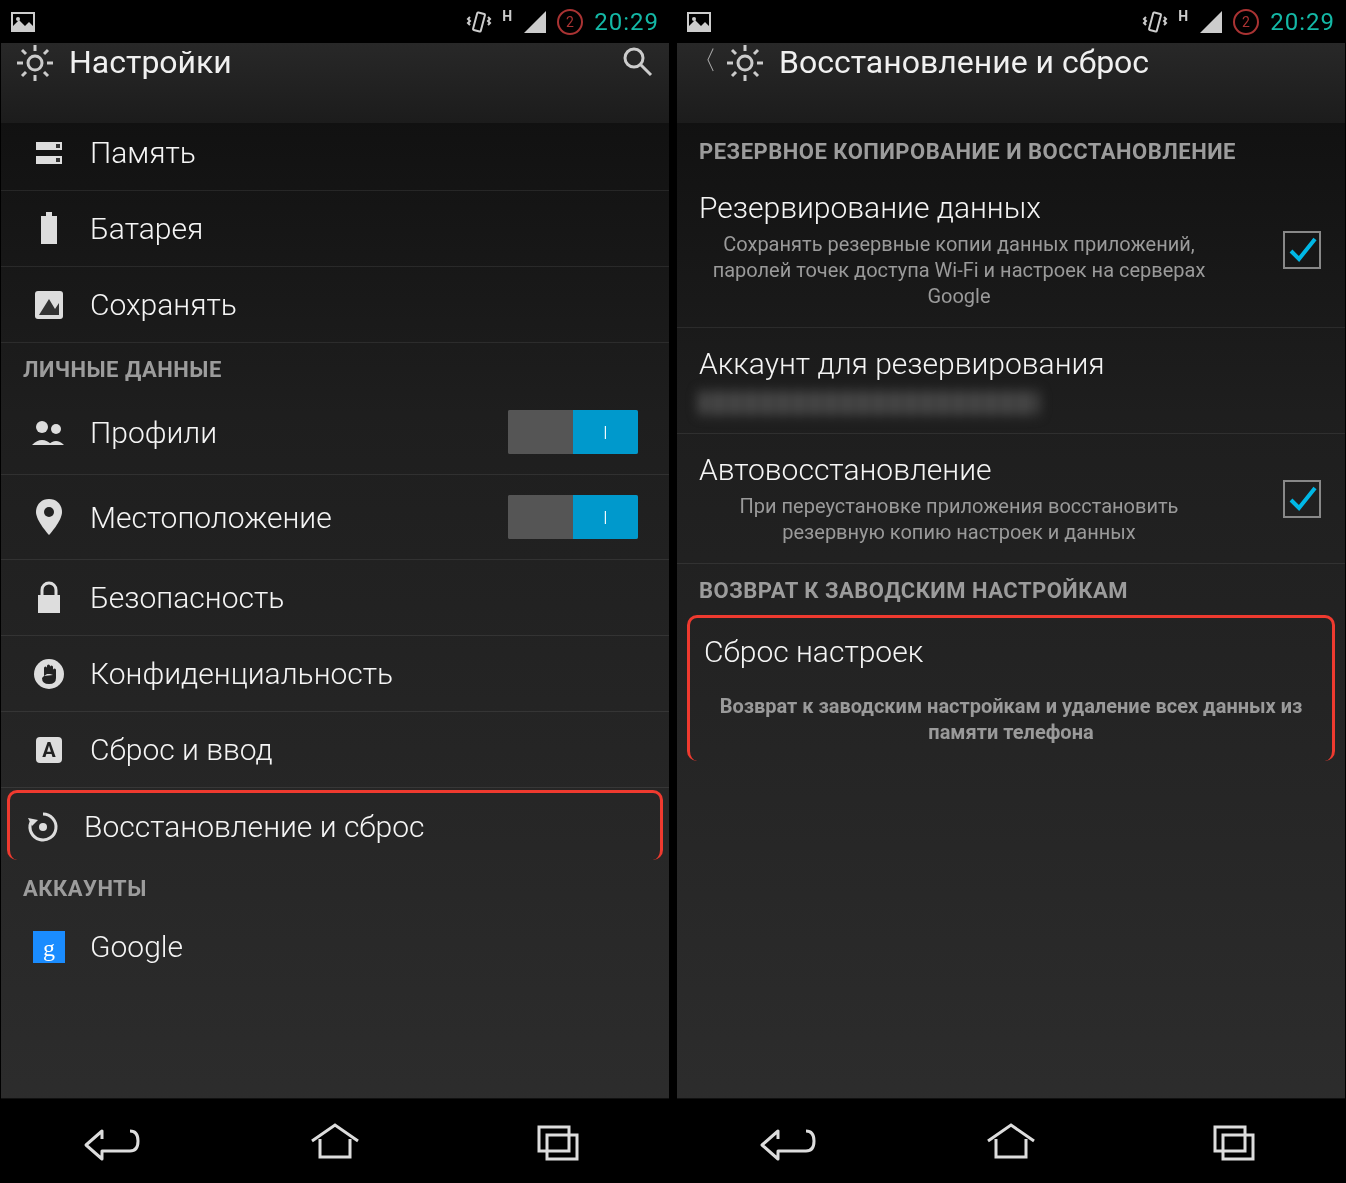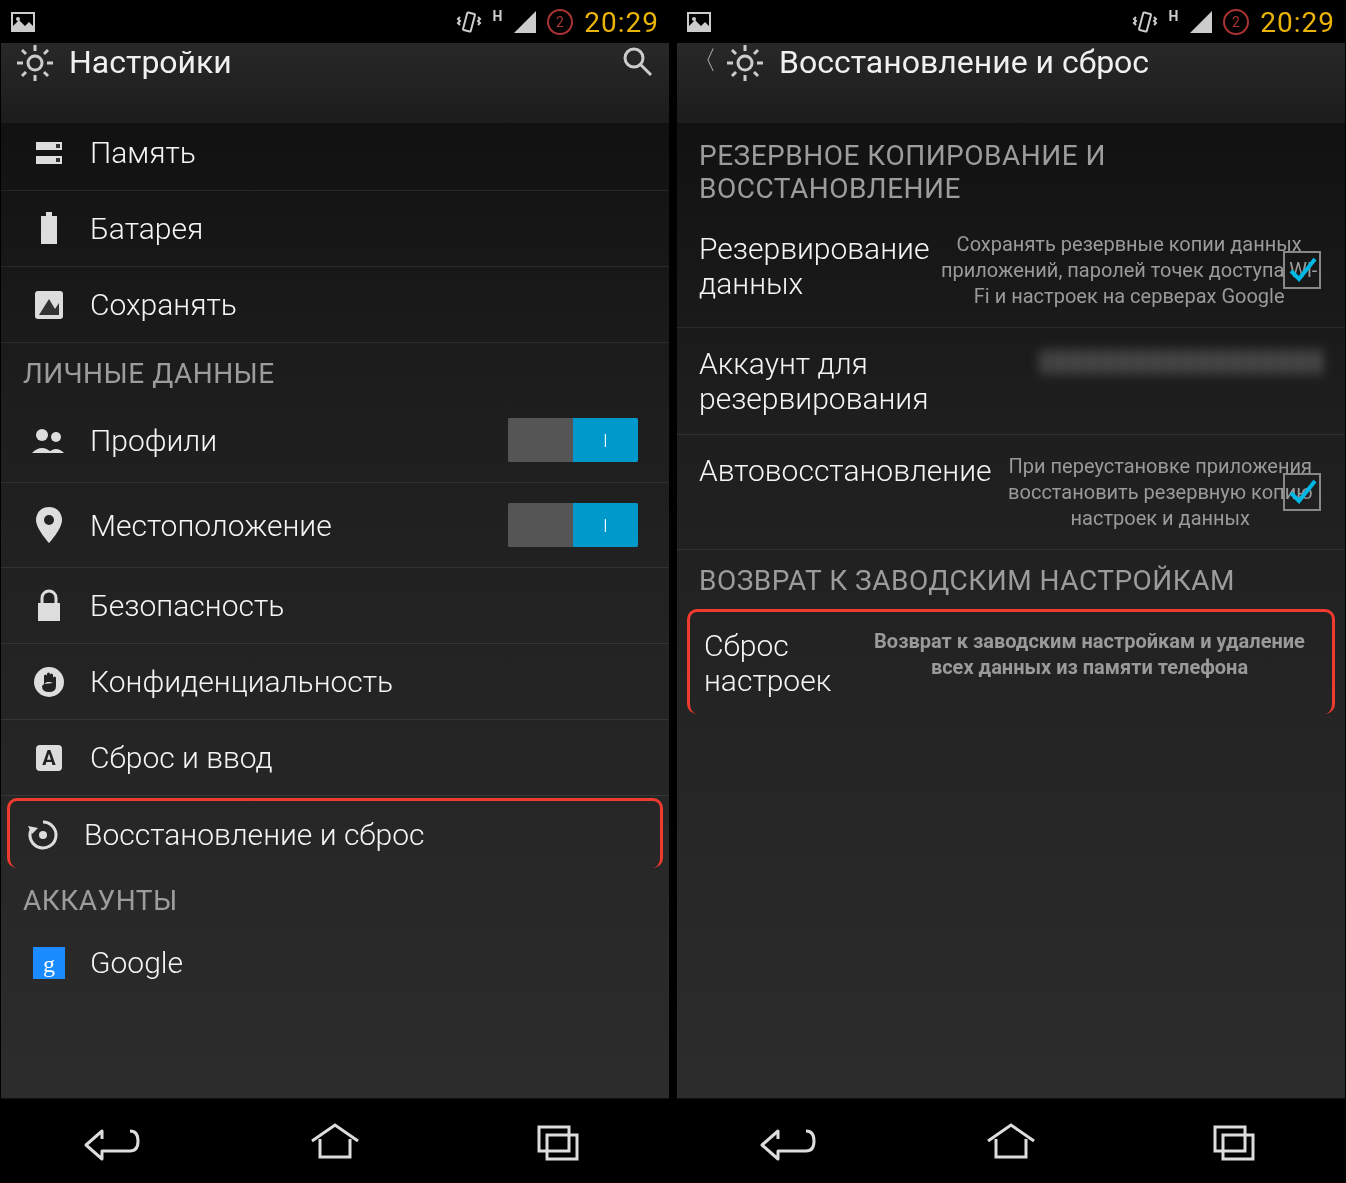--- a/index.html
+++ b/index.html
@@ -26,21 +26,21 @@
     background: #000;
     display: flex;
     align-items: center;
     justify-content: space-between;
     padding: 0 10px;
     font-size: 26px;
     color: #ddd;
   }
   .status-left, .status-right { display: flex; align-items: center; gap: 10px; }
   .status-right svg, .status-left svg { display: block; }
-  .clock { font-size: 28px; letter-spacing: 1px; color:#eab308; }
+  .clock { font-size: 24px; letter-spacing: 1px; color:#14b8a6; }
   .h-badge {
     font-size: 14px; color:#ccc; font-weight:bold; position:relative; top:-6px;
   }
 
   .appbar {
     height: 82px;
     background: linear-gradient(to bottom, #282828, #1c1c1c);
     border-bottom: 2px solid #111;
     display: flex;
     align-items: flex-start;
@@ -54,23 +54,23 @@
     flex: 1;
   }
   .back-caret { color:#aaa; font-size:26px; margin-right:-6px; }
 
   .scroll-area {
     flex: 1;
     overflow: hidden;
   }
 
   .section-header {
-    font-size: 28px;
+    font-size: 22px;
     color: #9c9c9c;
-    font-weight: 400;
+    font-weight: 700;
     padding: 14px 20px 8px 22px;
     letter-spacing: 0.5px;
   }
   .list-item {
     display: flex;
     align-items: center;
     padding: 20px 31px;
     gap: 24px;
     border-bottom: 1px solid rgba(255,255,255,0.08);
     position: relative;
@@ -101,20 +101,21 @@
     border-radius: 10px;
     margin: 2px 6px;
     padding: 16px 16px;
   }
 
   
   .pref {
     padding: 18px 22px 18px 22px;
     border-bottom: 1px solid rgba(255,255,255,0.08);
     display:flex;
+    flex-direction:column;
     gap:6px;
     position:relative;
   }
   .pref-title { font-size: 30px; color:#f5f5f5; font-weight:300; }
   .pref-sub  { font-size: 20px; color:#9a9a9a; line-height:1.3; max-width: 520px; text-align: center;}
   .checkbox {
     position:absolute; right:24px; top:50%; transform:translateY(-50%);
     width:38px; height:38px; border:2px solid #888; display:flex;
     align-items:center; justify-content:center;
   }

